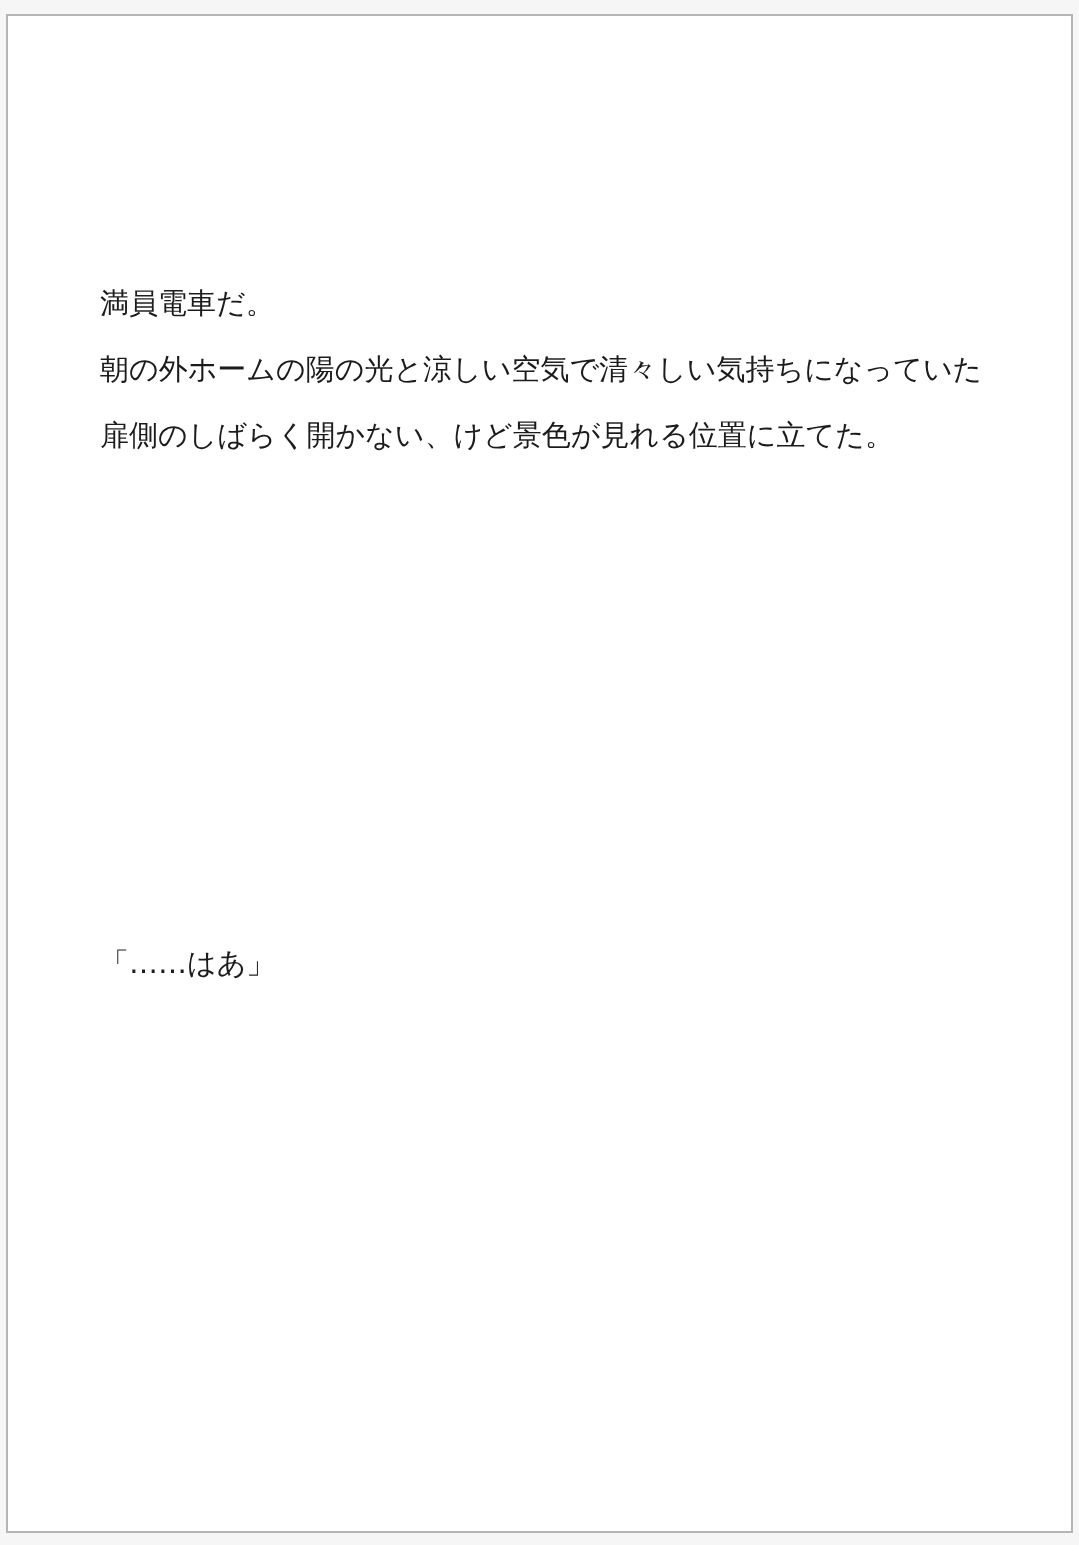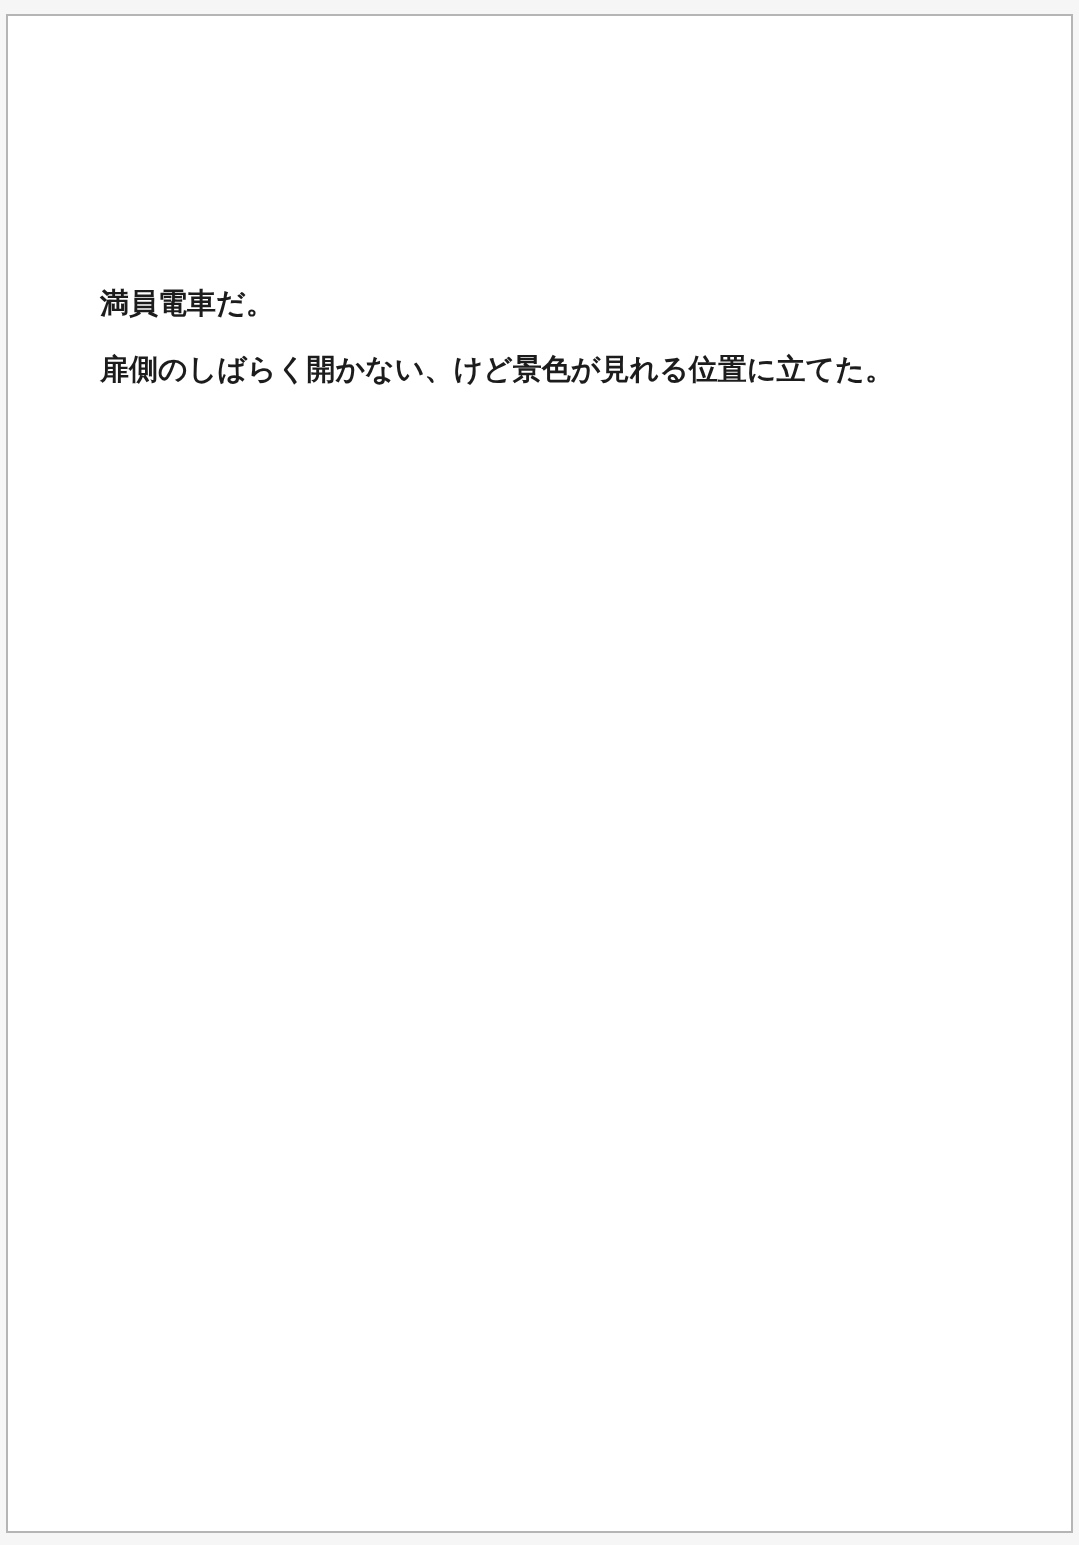--- a/index.html
+++ b/index.html
@@ -28,31 +28,32 @@
     padding: 254px 90px 0 92px;
   }
   .line {
     margin: 0;
     height: 66px;
     line-height: 66px;
     font-size: 29px;
     color: #1c1c1c;
     white-space: pre;
     letter-spacing: 0;
-    font-weight: bold;
   }
 </style>
 </head>
 <body>
 
 <div class="page">
   <div class="text-area">
       <p class="line">満員電車だ。</p>
+      <p class="line">朝の外ホームの陽の光と涼しい空気で清々しい気持ちになっていた</p>
       <p class="line">扉側のしばらく開かない、けど景色が見れる位置に立てた。</p>
       <p class="line">&nbsp;</p>
       <p class="line">&nbsp;</p>
       <p class="line">&nbsp;</p>
       <p class="line">&nbsp;</p>
       <p class="line">&nbsp;</p>
       <p class="line">&nbsp;</p>
       <p class="line">&nbsp;</p>
+      <p class="line">「……はあ」</p>
     </div>
 </div>
 
 </body></html>

